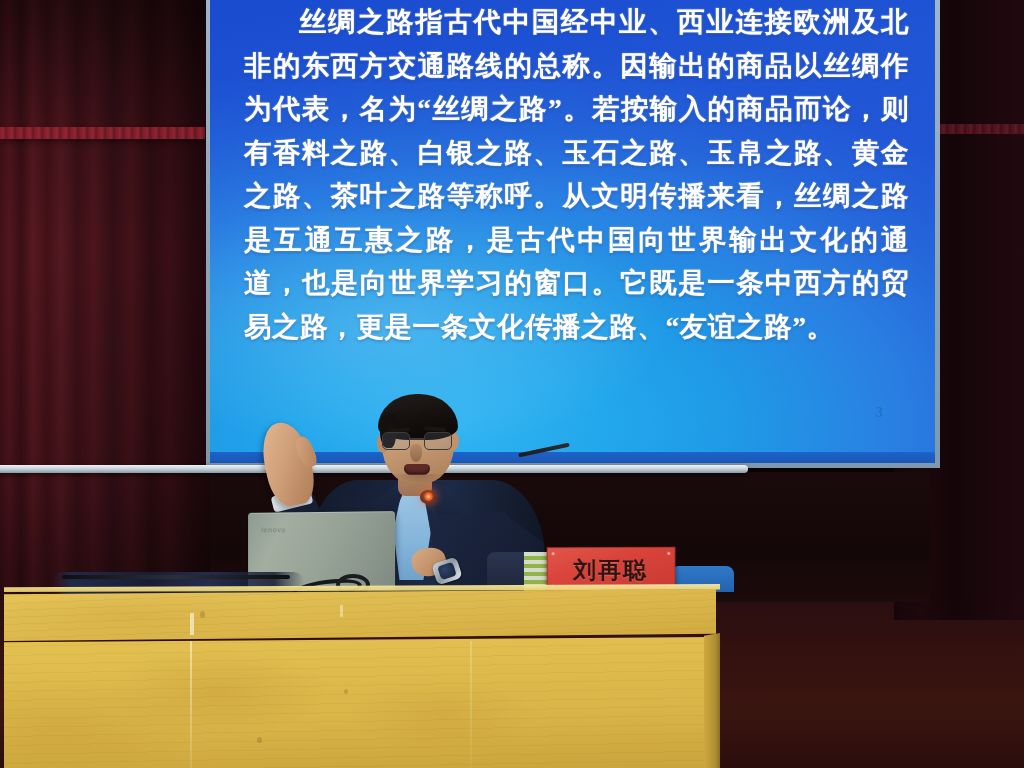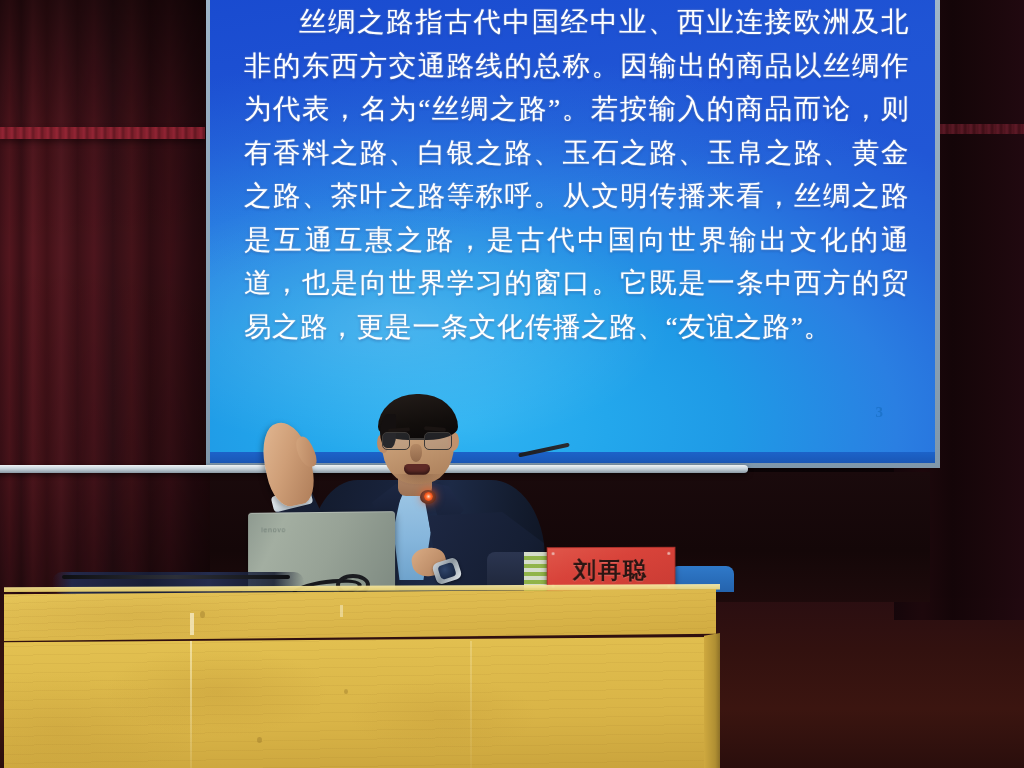--- a/index.html
+++ b/index.html
@@ -85,21 +85,21 @@
     border-radius:4px;
     background:linear-gradient(180deg,#eef3f6 0%, #c6d2da 48%, #8b99a4 100%);
     box-shadow:0 2px 5px rgba(0,0,0,.55);
   }
 
   
   .slide-body{
     position:absolute; left:34px; top:2px; right:26px;
     color:#ffffff;
     font-family:"Liberation Serif", serif;
-    font-weight:normal;
+    font-weight:bold;
     font-size:27.5px;
     line-height:43.5px;
     letter-spacing:.6px;
     text-align:justify;
     text-shadow:0 0 2px rgba(255,255,255,.55), 0 1px 3px rgba(0,40,120,.55);
   }
   .slide-body p{ text-indent:2em; }
   .slide-pageno{
     position:absolute; right:52px; top:406px;
     color:#1b72c9; font-size:15px; font-weight:bold;

